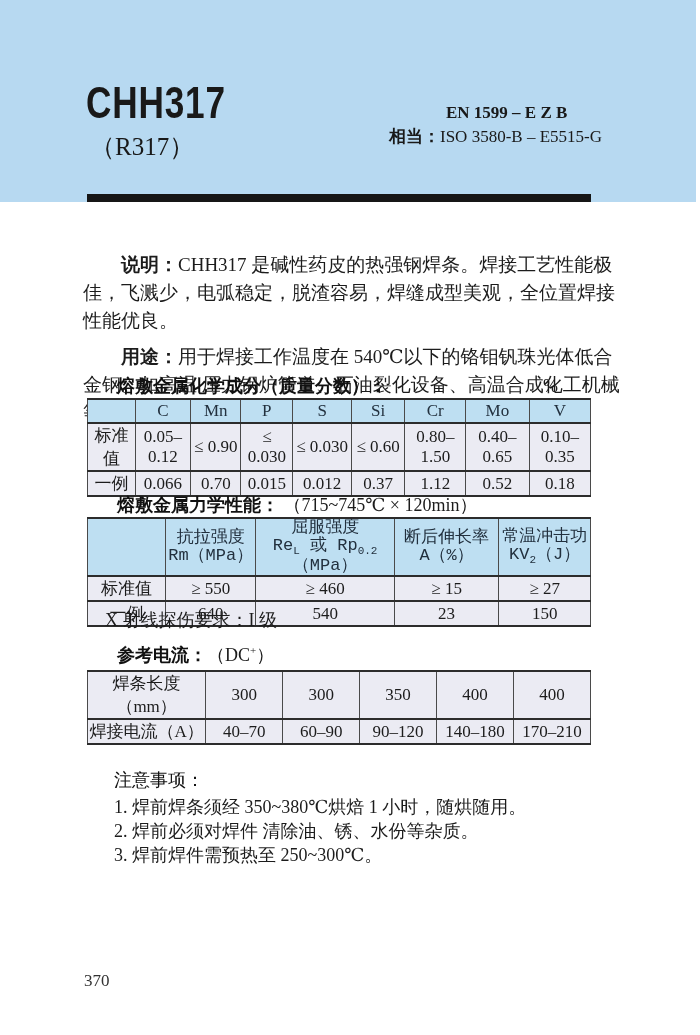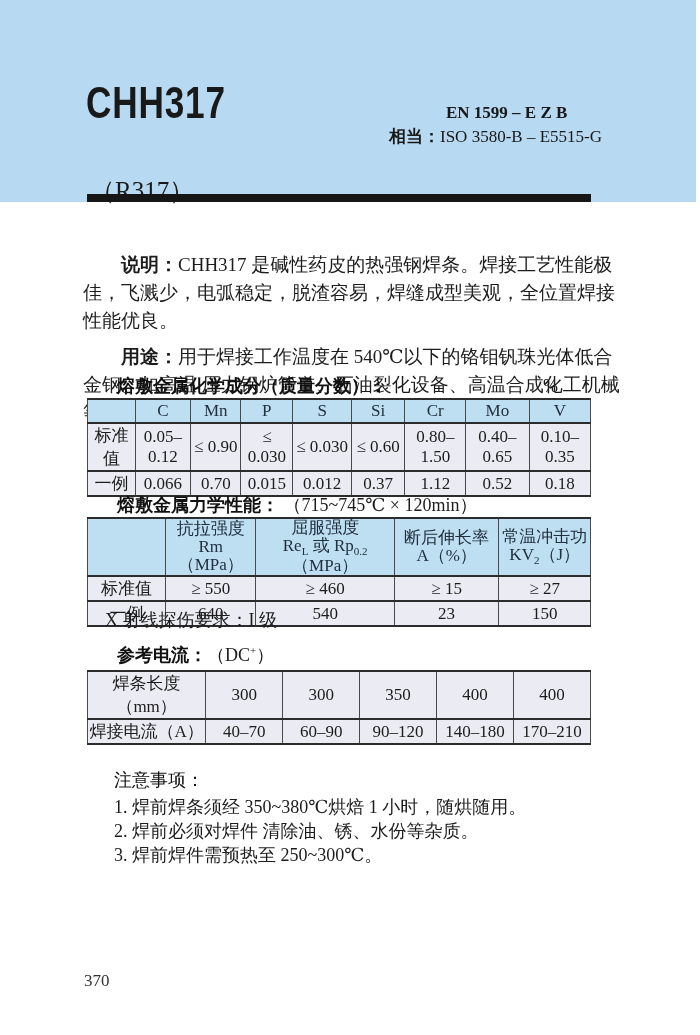--- a/index.html
+++ b/index.html
@@ -4,21 +4,21 @@
 <style>
   html,body{margin:0;padding:0;background:#ffffff;}
   .page{position:relative;width:696px;height:1035px;background:#ffffff;overflow:hidden;
         font-family:"Liberation Serif","DejaVu Serif",serif;color:#1c1c1c;}
 
   
   .header-band{position:absolute;left:0;top:0;width:700px;height:202px;background:#b7d9f1;}
   .model-title{position:absolute;left:86px;top:80px;font-family:"Liberation Sans","DejaVu Sans",sans-serif;
                font-weight:900;font-size:44px;line-height:46px;letter-spacing:1px;color:#191919;
                transform:scaleX(0.8);transform-origin:left top;}
-  .model-alias{position:absolute;left:90px;top:132px;font-size:25px;line-height:30px;color:#191919;margin-top:44px;}
+  .model-alias{position:absolute;left:90px;top:132px;font-size:25px;line-height:30px;color:#191919;}
   .standards{position:absolute;left:389px;top:101px;font-size:17px;line-height:24px;color:#191919;}
   .standards .row{display:flex;white-space:nowrap;}
   .standards .lbl{font-family:"Liberation Sans","DejaVu Sans",sans-serif;font-weight:700;}
   .standards .indent{margin-left:57px;font-weight:bold;}
   .divider-bar{position:absolute;left:87px;top:194px;width:504px;height:8px;background:#161616;}
 
   
   .paragraphs{position:absolute;left:75px;top:243px;width:553px;font-size:19px;line-height:28px;}
   .paragraphs p{margin:8px;text-indent:2em;}
   .plabel{font-family:"Liberation Sans","DejaVu Sans",sans-serif;font-weight:700;}
@@ -36,21 +36,21 @@
        font-size:17px;color:#1c1c1c;}
   .tbl th,.tbl td{border-top:2px solid #2c2c2c;border-bottom:2px solid #2c2c2c;
                   border-left:1.5px solid #4a4a4a;border-right:1.5px solid #4a4a4a;
                   text-align:center;vertical-align:middle;padding:0;font-weight:400;overflow:hidden;}
   .tbl .blue{background:#bedff2;}
   .tbl .tint{background:#ebebf3;}
   .onblue{color:#22303e;}
   .chem{top:398px;}
   .chem tr{height:24px;}
   .mech{top:517px;}
-  .mech tr.head{height:36px;}
+  .mech tr.head{height:36px;font-family:Liberation Mono, monospace;}
   .mech tr.head th{line-height:18px;}
   .mech tr.data{height:23px;}
   .current{top:670px;}
   .current tr{height:24px;}
   sub{font-size:11px;line-height:1;}
   sup{font-size:11px;line-height:1;}
 
   .xray-note{position:absolute;left:105px;top:610px;font-size:18px;line-height:20px;}
 
   

